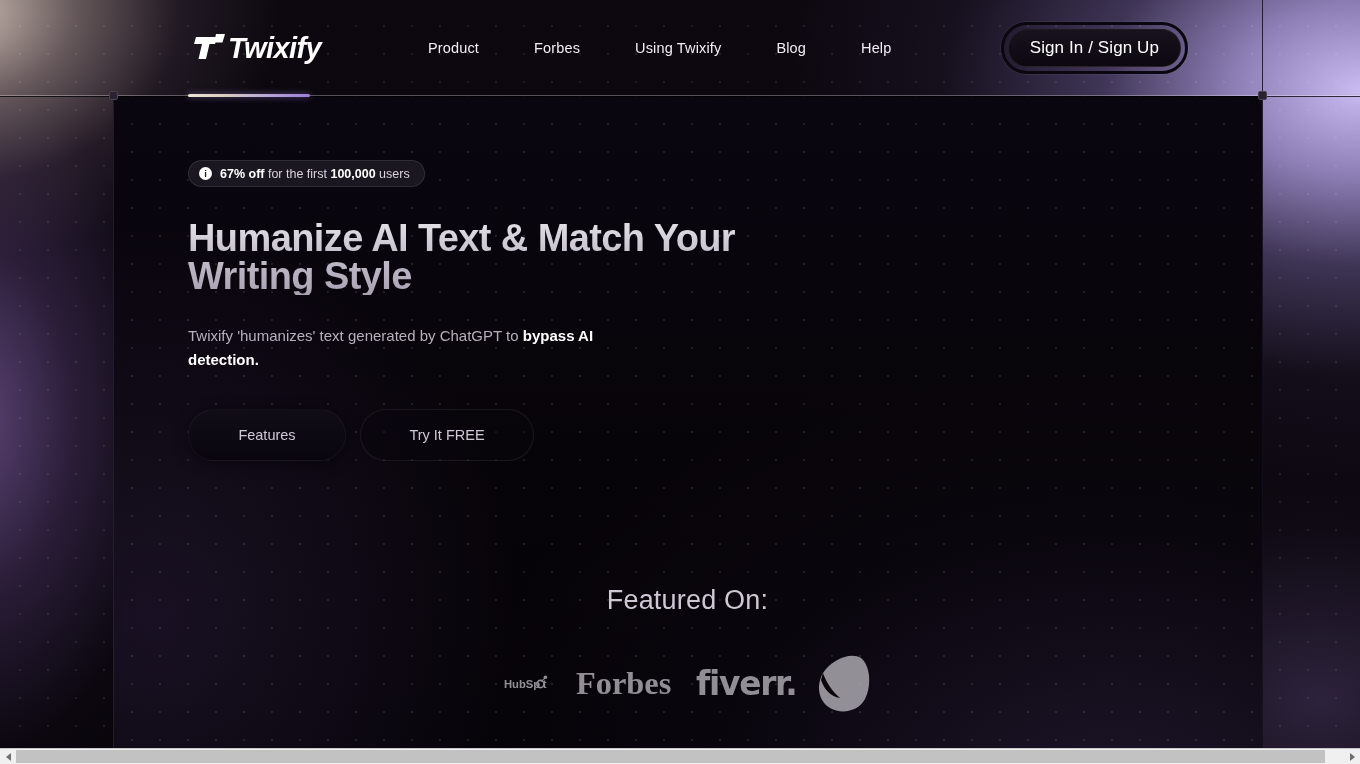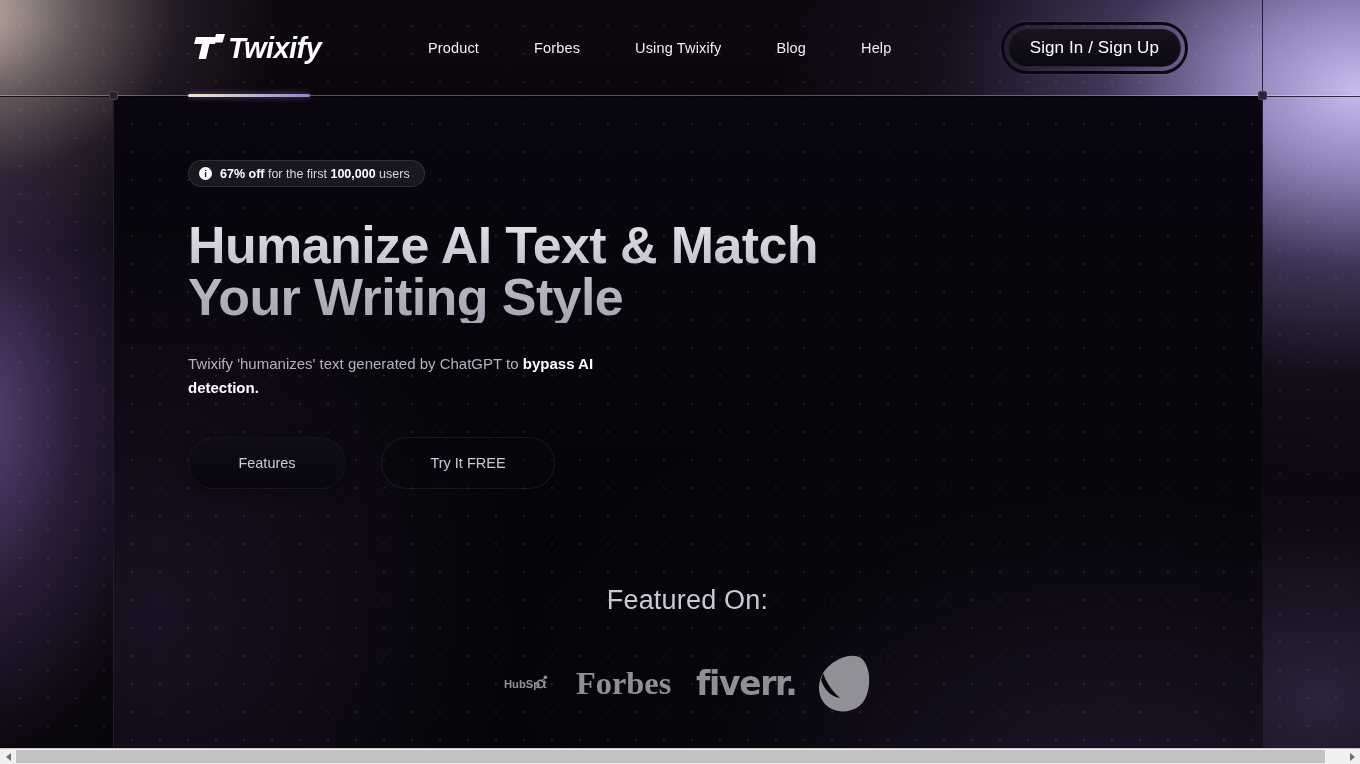--- a/index.html
+++ b/index.html
@@ -148,37 +148,37 @@
     width:13px; height:13px; flex:none;
     border-radius:50%; background:#ffffff;
     color:#1b1720; font-size:9.5px; font-weight:bold;
     display:flex; align-items:center; justify-content:center;
     line-height:1;
   }
   #promo-badge b { color:#ffffff; font-weight:bold; }
 
   #headline {
     margin-top:32px;
-    font-size:52px; line-height:1.0;
+    font-size:38px; line-height:1.0;
     font-weight:bold; letter-spacing:-0.6px;
     color:#c9c5cd;
     background:linear-gradient(180deg,#e6e3ea 0%,#bcb7c4 60%,#a8a2b2 100%);
     -webkit-background-clip:text; background-clip:text;
     -webkit-text-fill-color:transparent;
     max-width:680px;
   }
 
   #subhead {
     margin-top:29px;
     font-size:15px; line-height:1.62;
     color:#b6b0bd; max-width:432px;
   }
   #subhead b { color:#ffffff; font-weight:bold; }
 
-  #cta-row { margin-top:36px; display:flex; gap:35px;align-items:center; }
+  #cta-row { margin-top:36px; display:flex; gap:14px;align-items:center; }
   .cta {
     display:flex; align-items:center; justify-content:center;
     height:52px; border-radius:26px;
     font-size:14.5px; cursor:pointer; white-space:nowrap;
   }
   #cta-features {
     width:158px;
     background:linear-gradient(180deg,#110d16 0%,#090610 100%);
     border:1px solid rgba(255,255,255,0.045);
     color:#cfc9d6;

